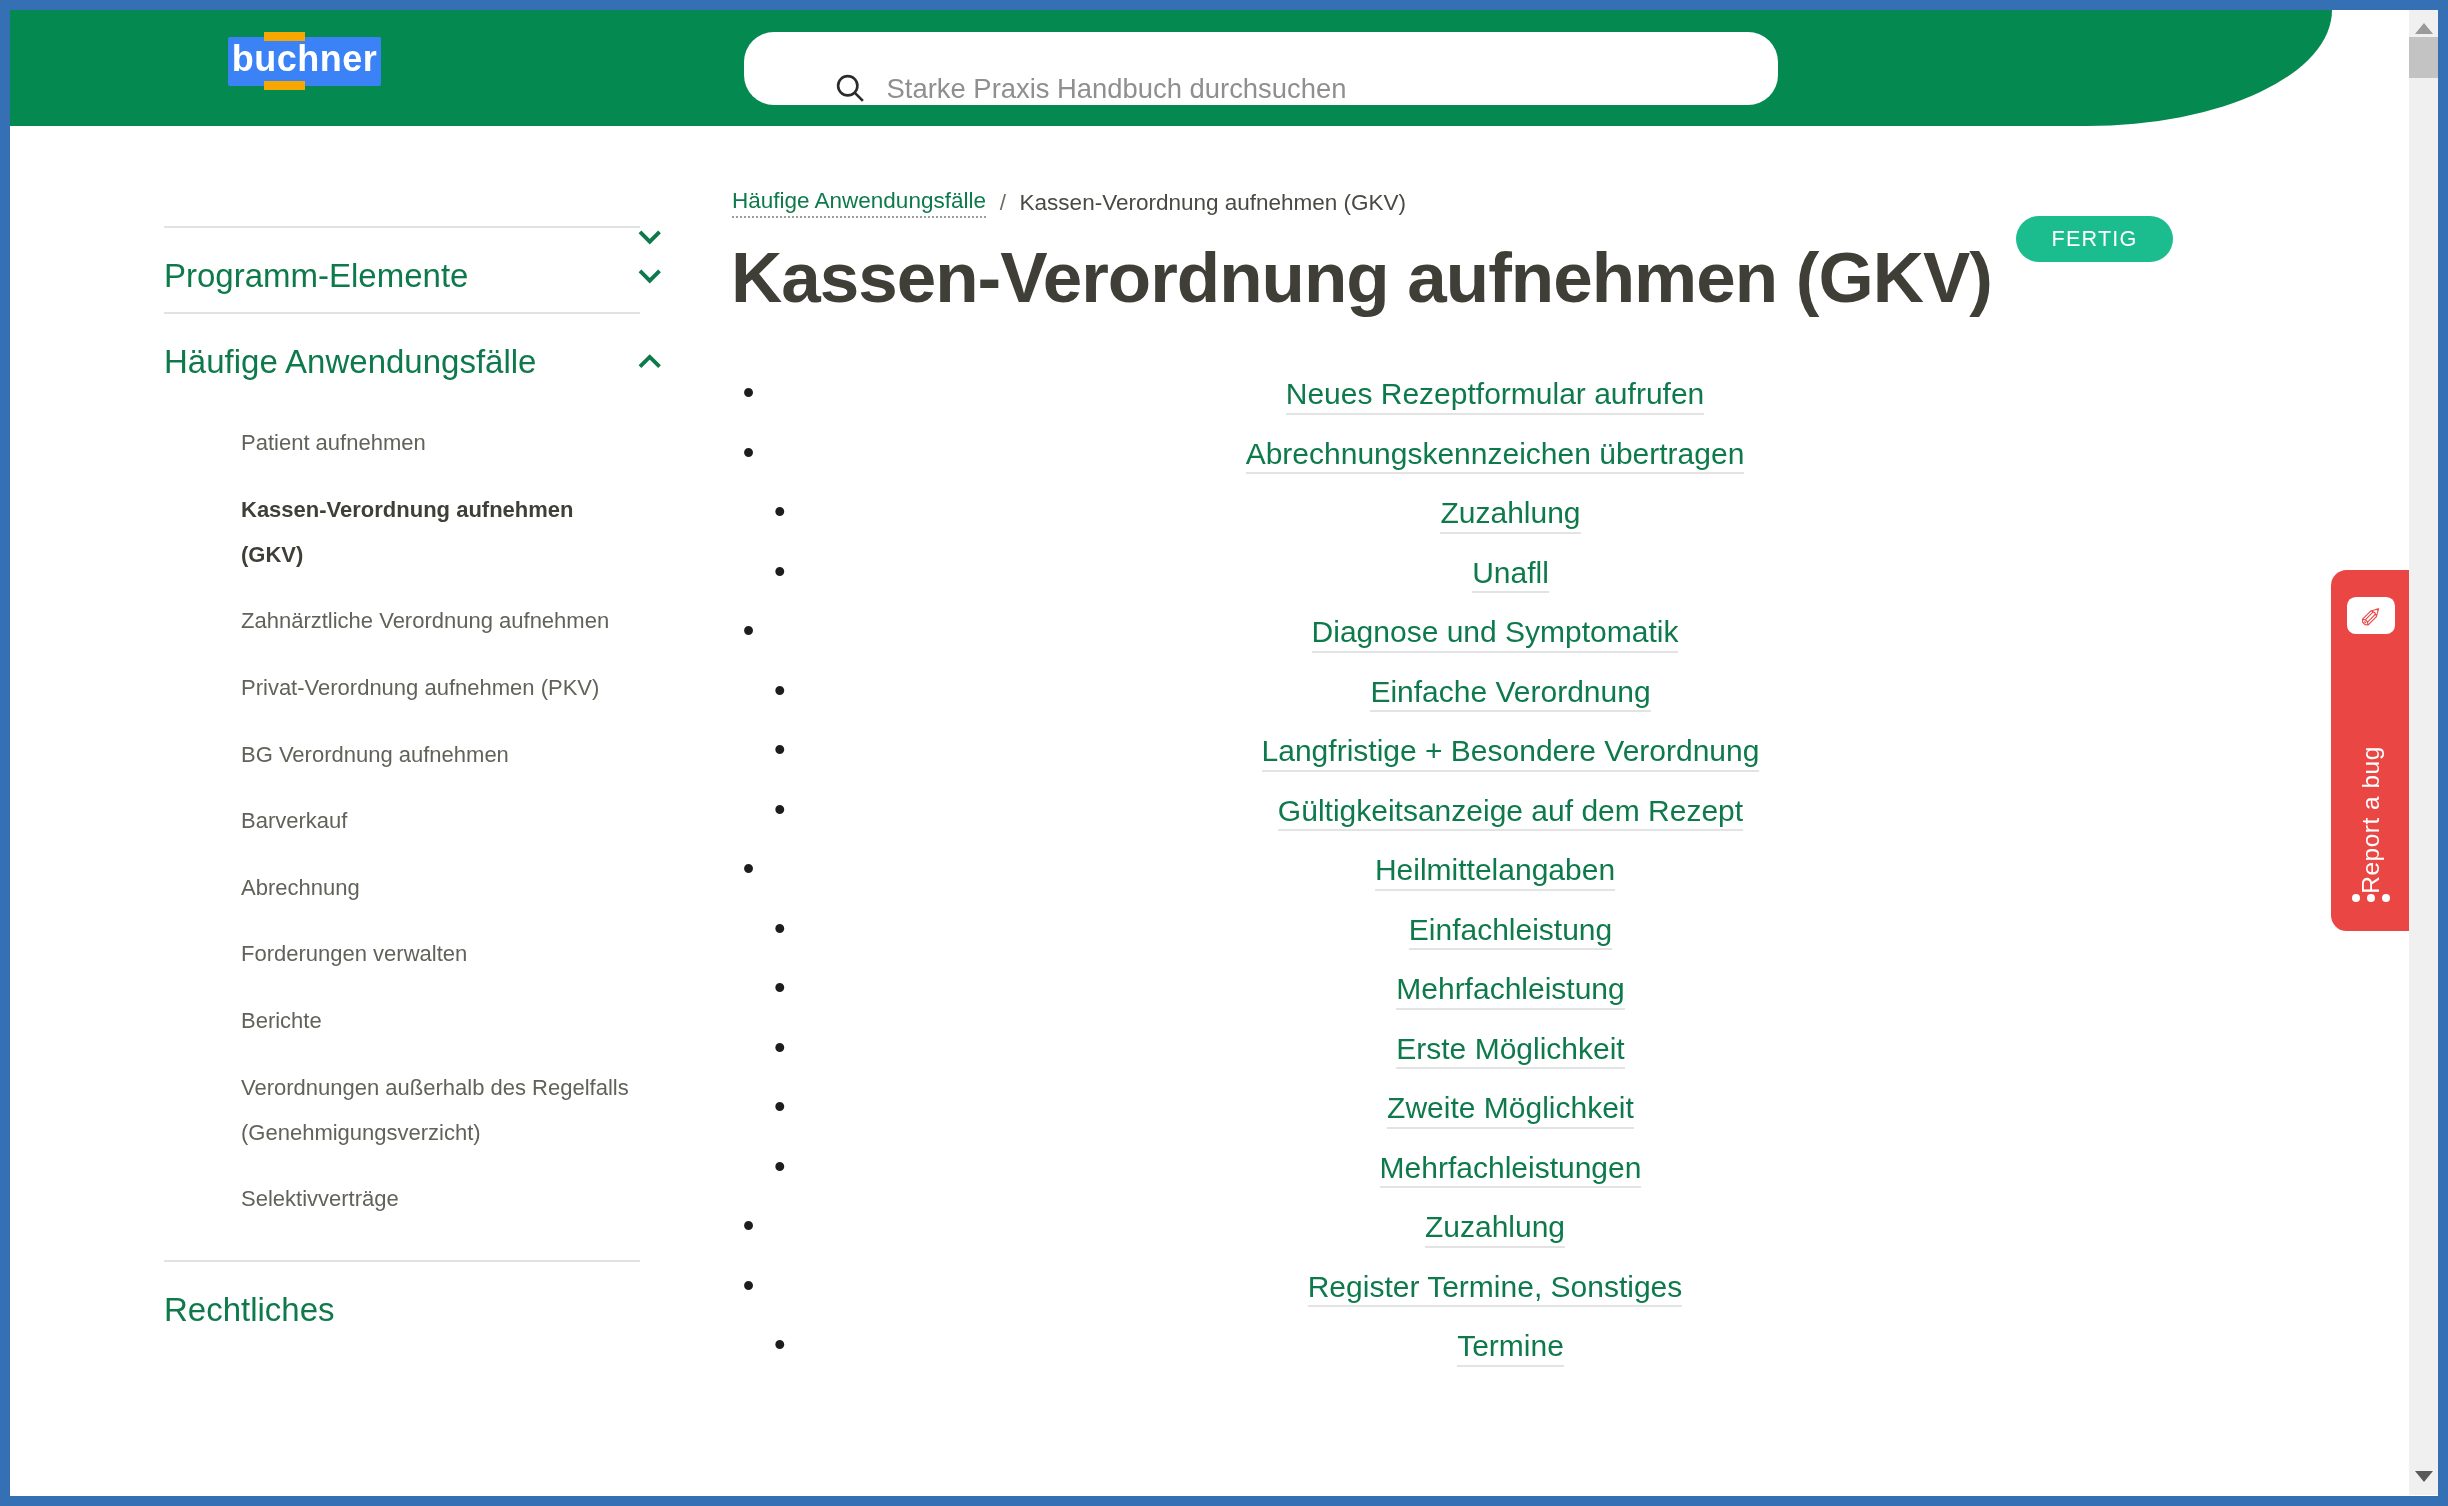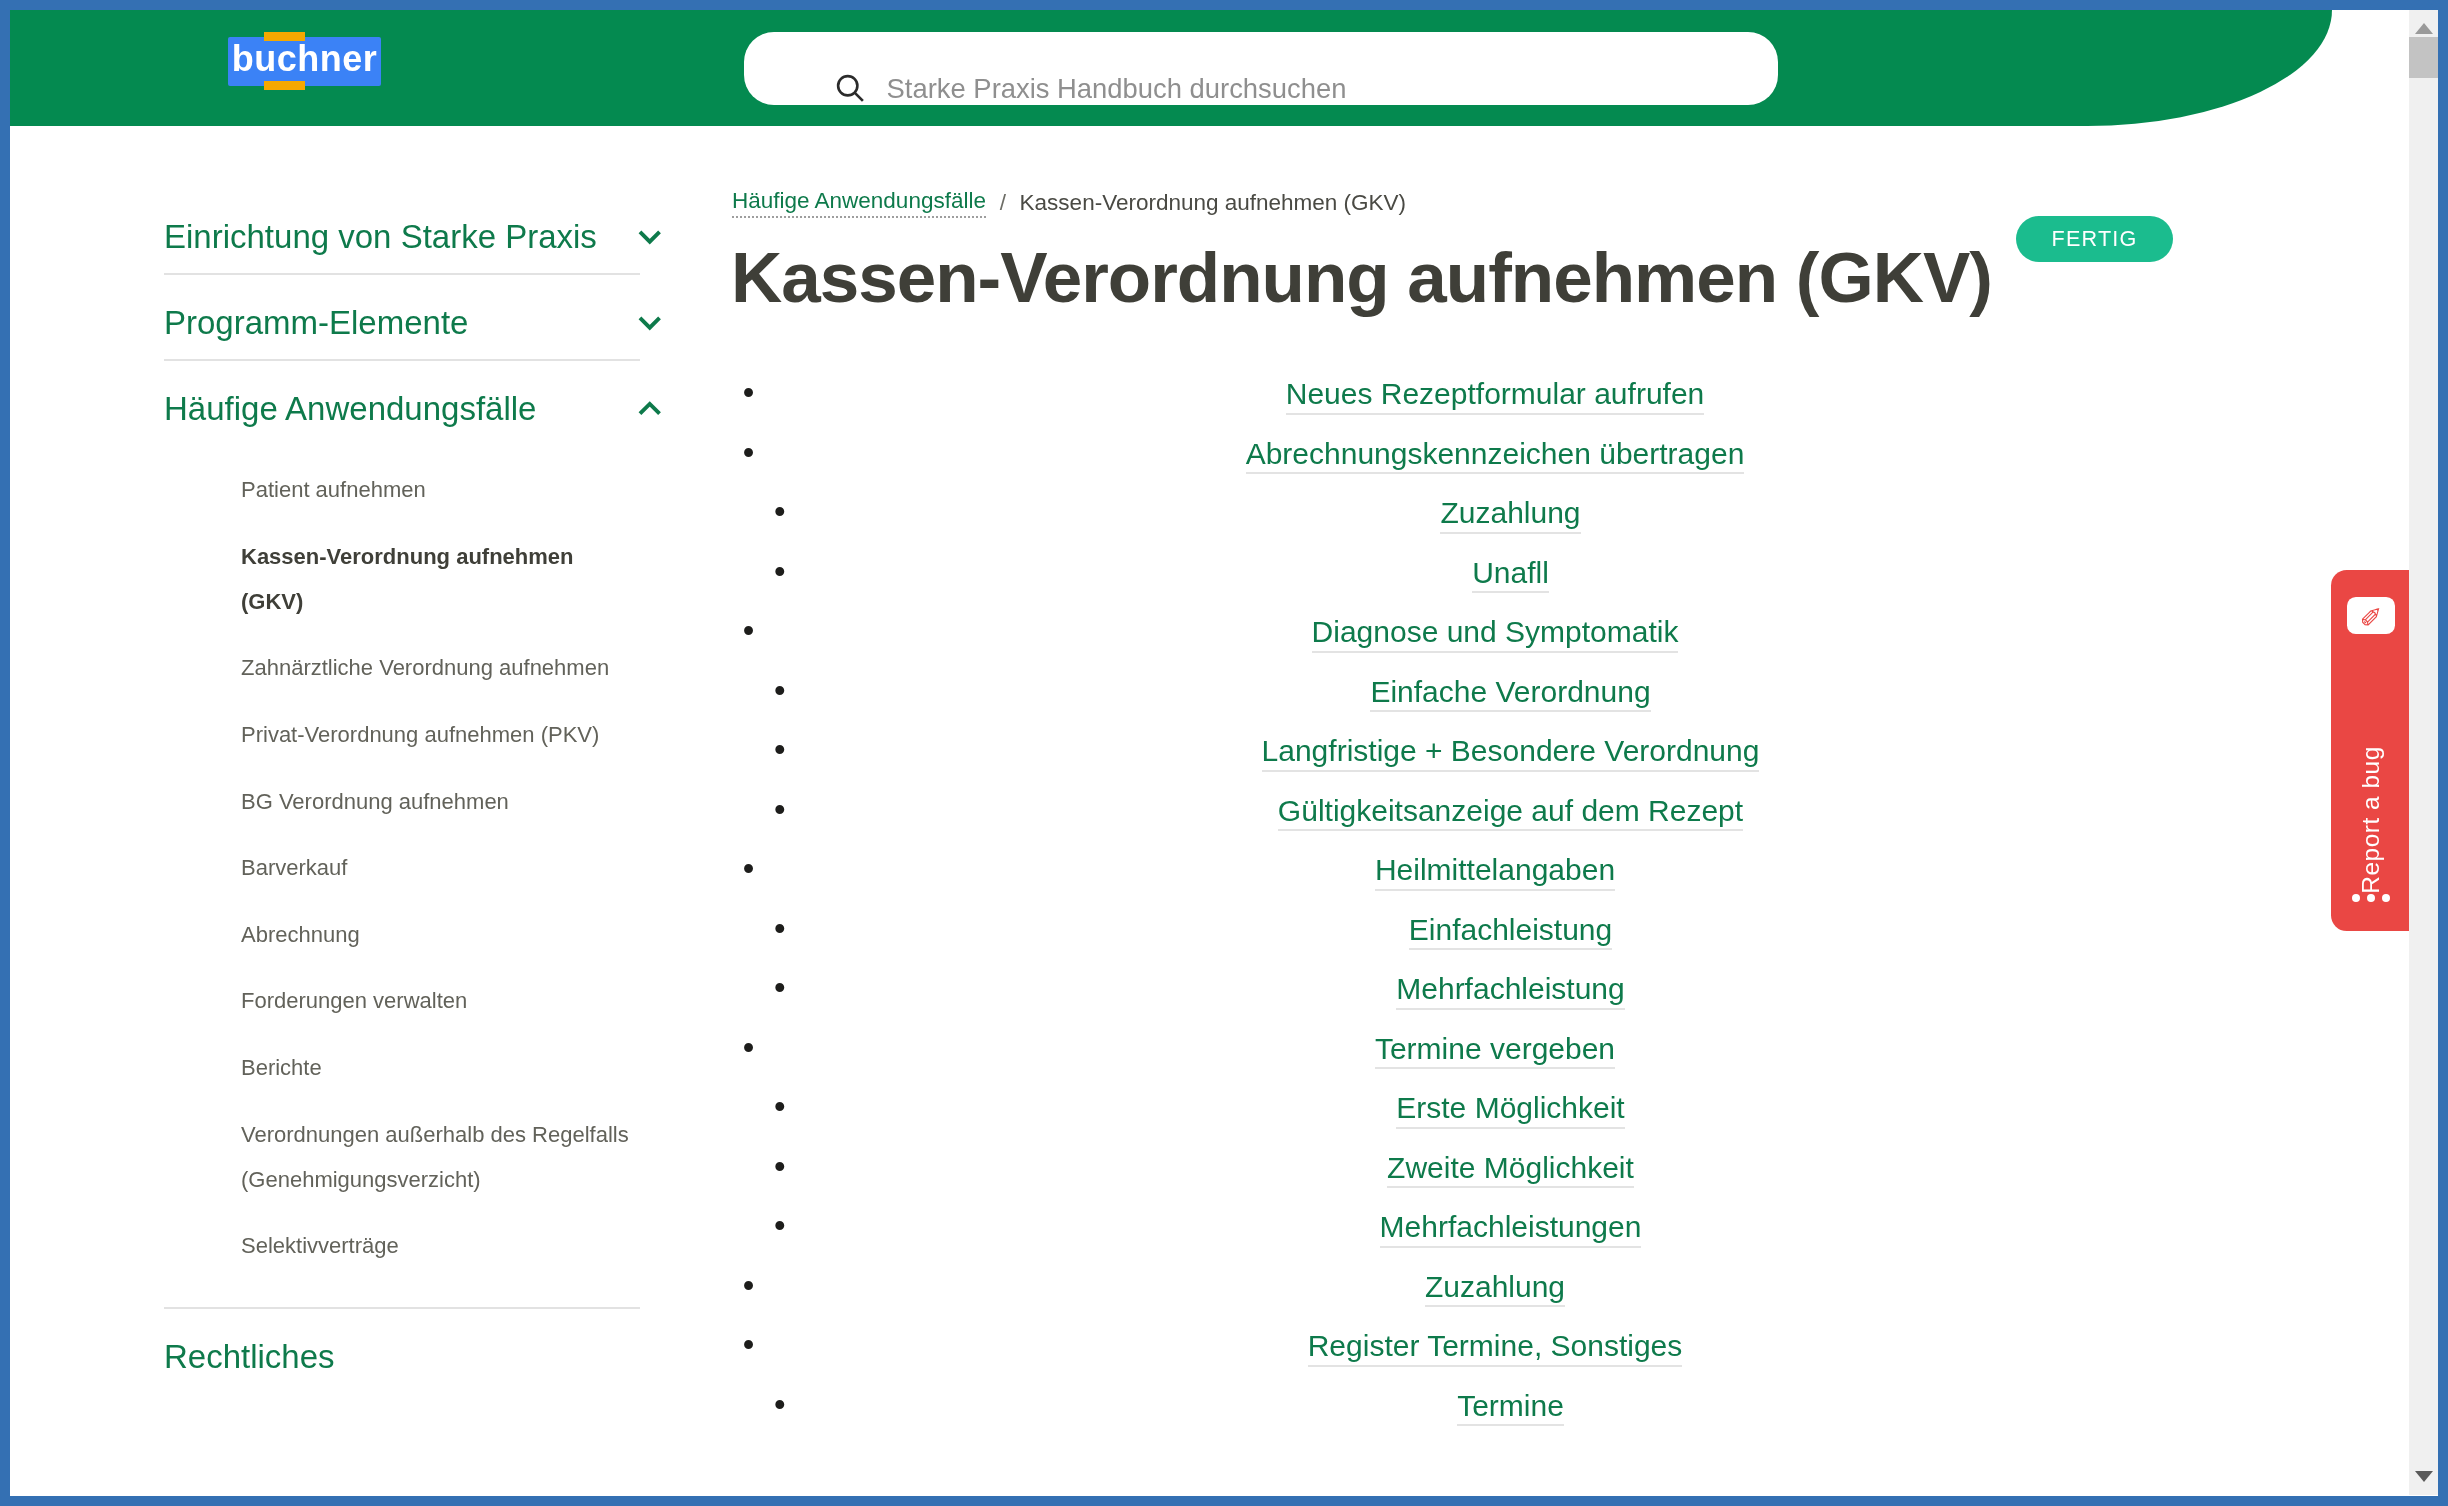--- a/index.html
+++ b/index.html
@@ -152,21 +152,20 @@
       <svg class="search-icon" width="33" height="33" viewBox="0 0 24 24" fill="none" stroke="#2b2b2b" stroke-width="1.9">
         <circle cx="10" cy="10" r="7"></circle>
         <line x1="15.2" y1="15.2" x2="21" y2="21"></line>
       </svg>
       <input class="search-input" type="text" placeholder="Starke Praxis Handbuch durchsuchen" style="">
     </div>
   </div>
 
   <nav class="sidebar">
     <div class="side-sec">
-      <span>Einrichtung von Starke Praxis</span>
       <svg class="chev" width="25.5" height="17.6" viewBox="0 0 26 18" fill="none" stroke="#0e7a4b" stroke-width="4">
         <polyline points="3,4 13,14 23,4"></polyline>
       </svg>
     </div>
     <div class="side-divider"></div>
 
     <div class="side-sec">
       <span>Programm-Elemente</span>
       <svg class="chev" width="25.5" height="17.6" viewBox="0 0 26 18" fill="none" stroke="#0e7a4b" stroke-width="4">
         <polyline points="3,4 13,14 23,4"></polyline>
@@ -216,21 +215,20 @@
     <li class="toc-item lvl1"><a class="toc-link">Abrechnungskennzeichen übertragen</a></li>
     <li class="toc-item lvl2"><a class="toc-link">Zuzahlung</a></li>
     <li class="toc-item lvl2"><a class="toc-link">Unafll</a></li>
     <li class="toc-item lvl1"><a class="toc-link">Diagnose und Symptomatik</a></li>
     <li class="toc-item lvl2"><a class="toc-link">Einfache Verordnung</a></li>
     <li class="toc-item lvl2"><a class="toc-link">Langfristige + Besondere Verordnung</a></li>
     <li class="toc-item lvl2"><a class="toc-link">Gültigkeitsanzeige auf dem Rezept</a></li>
     <li class="toc-item lvl1"><a class="toc-link">Heilmittelangaben</a></li>
     <li class="toc-item lvl2"><a class="toc-link">Einfachleistung</a></li>
     <li class="toc-item lvl2"><a class="toc-link">Mehrfachleistung</a></li>
-    <li class="toc-item lvl1"><a class="toc-link">Termine vergeben</a></li>
     <li class="toc-item lvl2"><a class="toc-link">Erste Möglichkeit</a></li>
     <li class="toc-item lvl2"><a class="toc-link">Zweite Möglichkeit</a></li>
     <li class="toc-item lvl2"><a class="toc-link">Mehrfachleistungen</a></li>
     <li class="toc-item lvl1"><a class="toc-link">Zuzahlung</a></li>
     <li class="toc-item lvl1"><a class="toc-link">Register Termine, Sonstiges</a></li>
     <li class="toc-item lvl2"><a class="toc-link">Termine</a></li>
   </ul>
 
   <div class="bug-tab">
     <div class="bug-icon-box">

